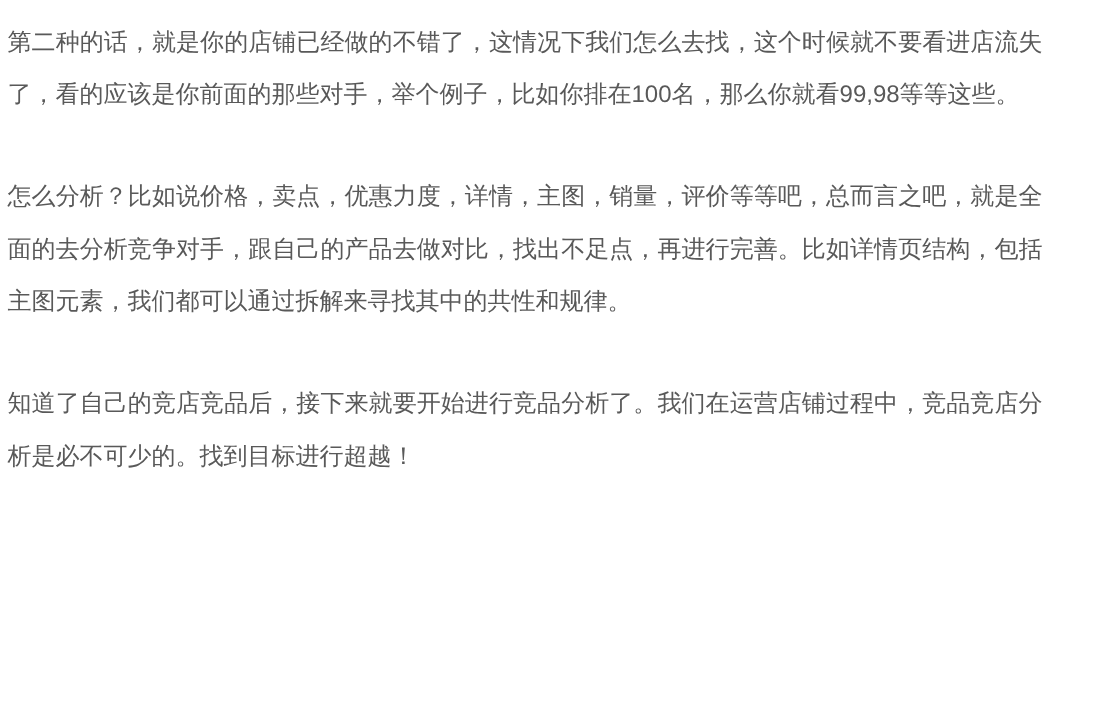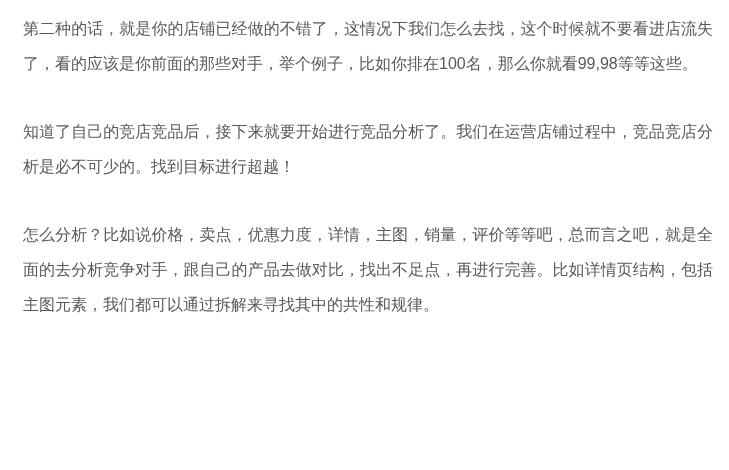--- a/index.html
+++ b/index.html
@@ -9,36 +9,36 @@
   }
   body {
     width: 729px;
     height: 470px;
     overflow: hidden;
     font-family: "Liberation Sans", "DejaVu Sans", sans-serif;
   }
   .article {
     box-sizing: border-box;
     width: 729px;
-    padding: 11px 16px 0 23px;
+    padding: 11px 16px 0 5px;
   }
   .article p {
     width: 690px;
     margin: 0 0 33px 0;
     font-size: 16px;
     line-height: 35px;
     color: #595959;
     text-align: justify;
     word-break: break-all;
     letter-spacing: 0;
   }
   .article p:last-child {
     margin-bottom: 0;
   }
 </style>
 </head>
 <body>
 
 <div class="article">
   <p>第二种的话，就是你的店铺已经做的不错了，这情况下我们怎么去找，这个时候就不要看进店流失了，看的应该是你前面的那些对手，举个例子，比如你排在100名，那么你就看99,98等等这些。</p>
+  <p>怎么分析？比如说价格，卖点，优惠力度，详情，主图，销量，评价等等吧，总而言之吧，就是全面的去分析竞争对手，跟自己的产品去做对比，找出不足点，再进行完善。比如详情页结构，包括主图元素，我们都可以通过拆解来寻找其中的共性和规律。</p>
   <p>知道了自己的竞店竞品后，接下来就要开始进行竞品分析了。我们在运营店铺过程中，竞品竞店分析是必不可少的。找到目标进行超越！</p>
-  <p>怎么分析？比如说价格，卖点，优惠力度，详情，主图，销量，评价等等吧，总而言之吧，就是全面的去分析竞争对手，跟自己的产品去做对比，找出不足点，再进行完善。比如详情页结构，包括主图元素，我们都可以通过拆解来寻找其中的共性和规律。</p>
 </div>
 
 </body></html>

